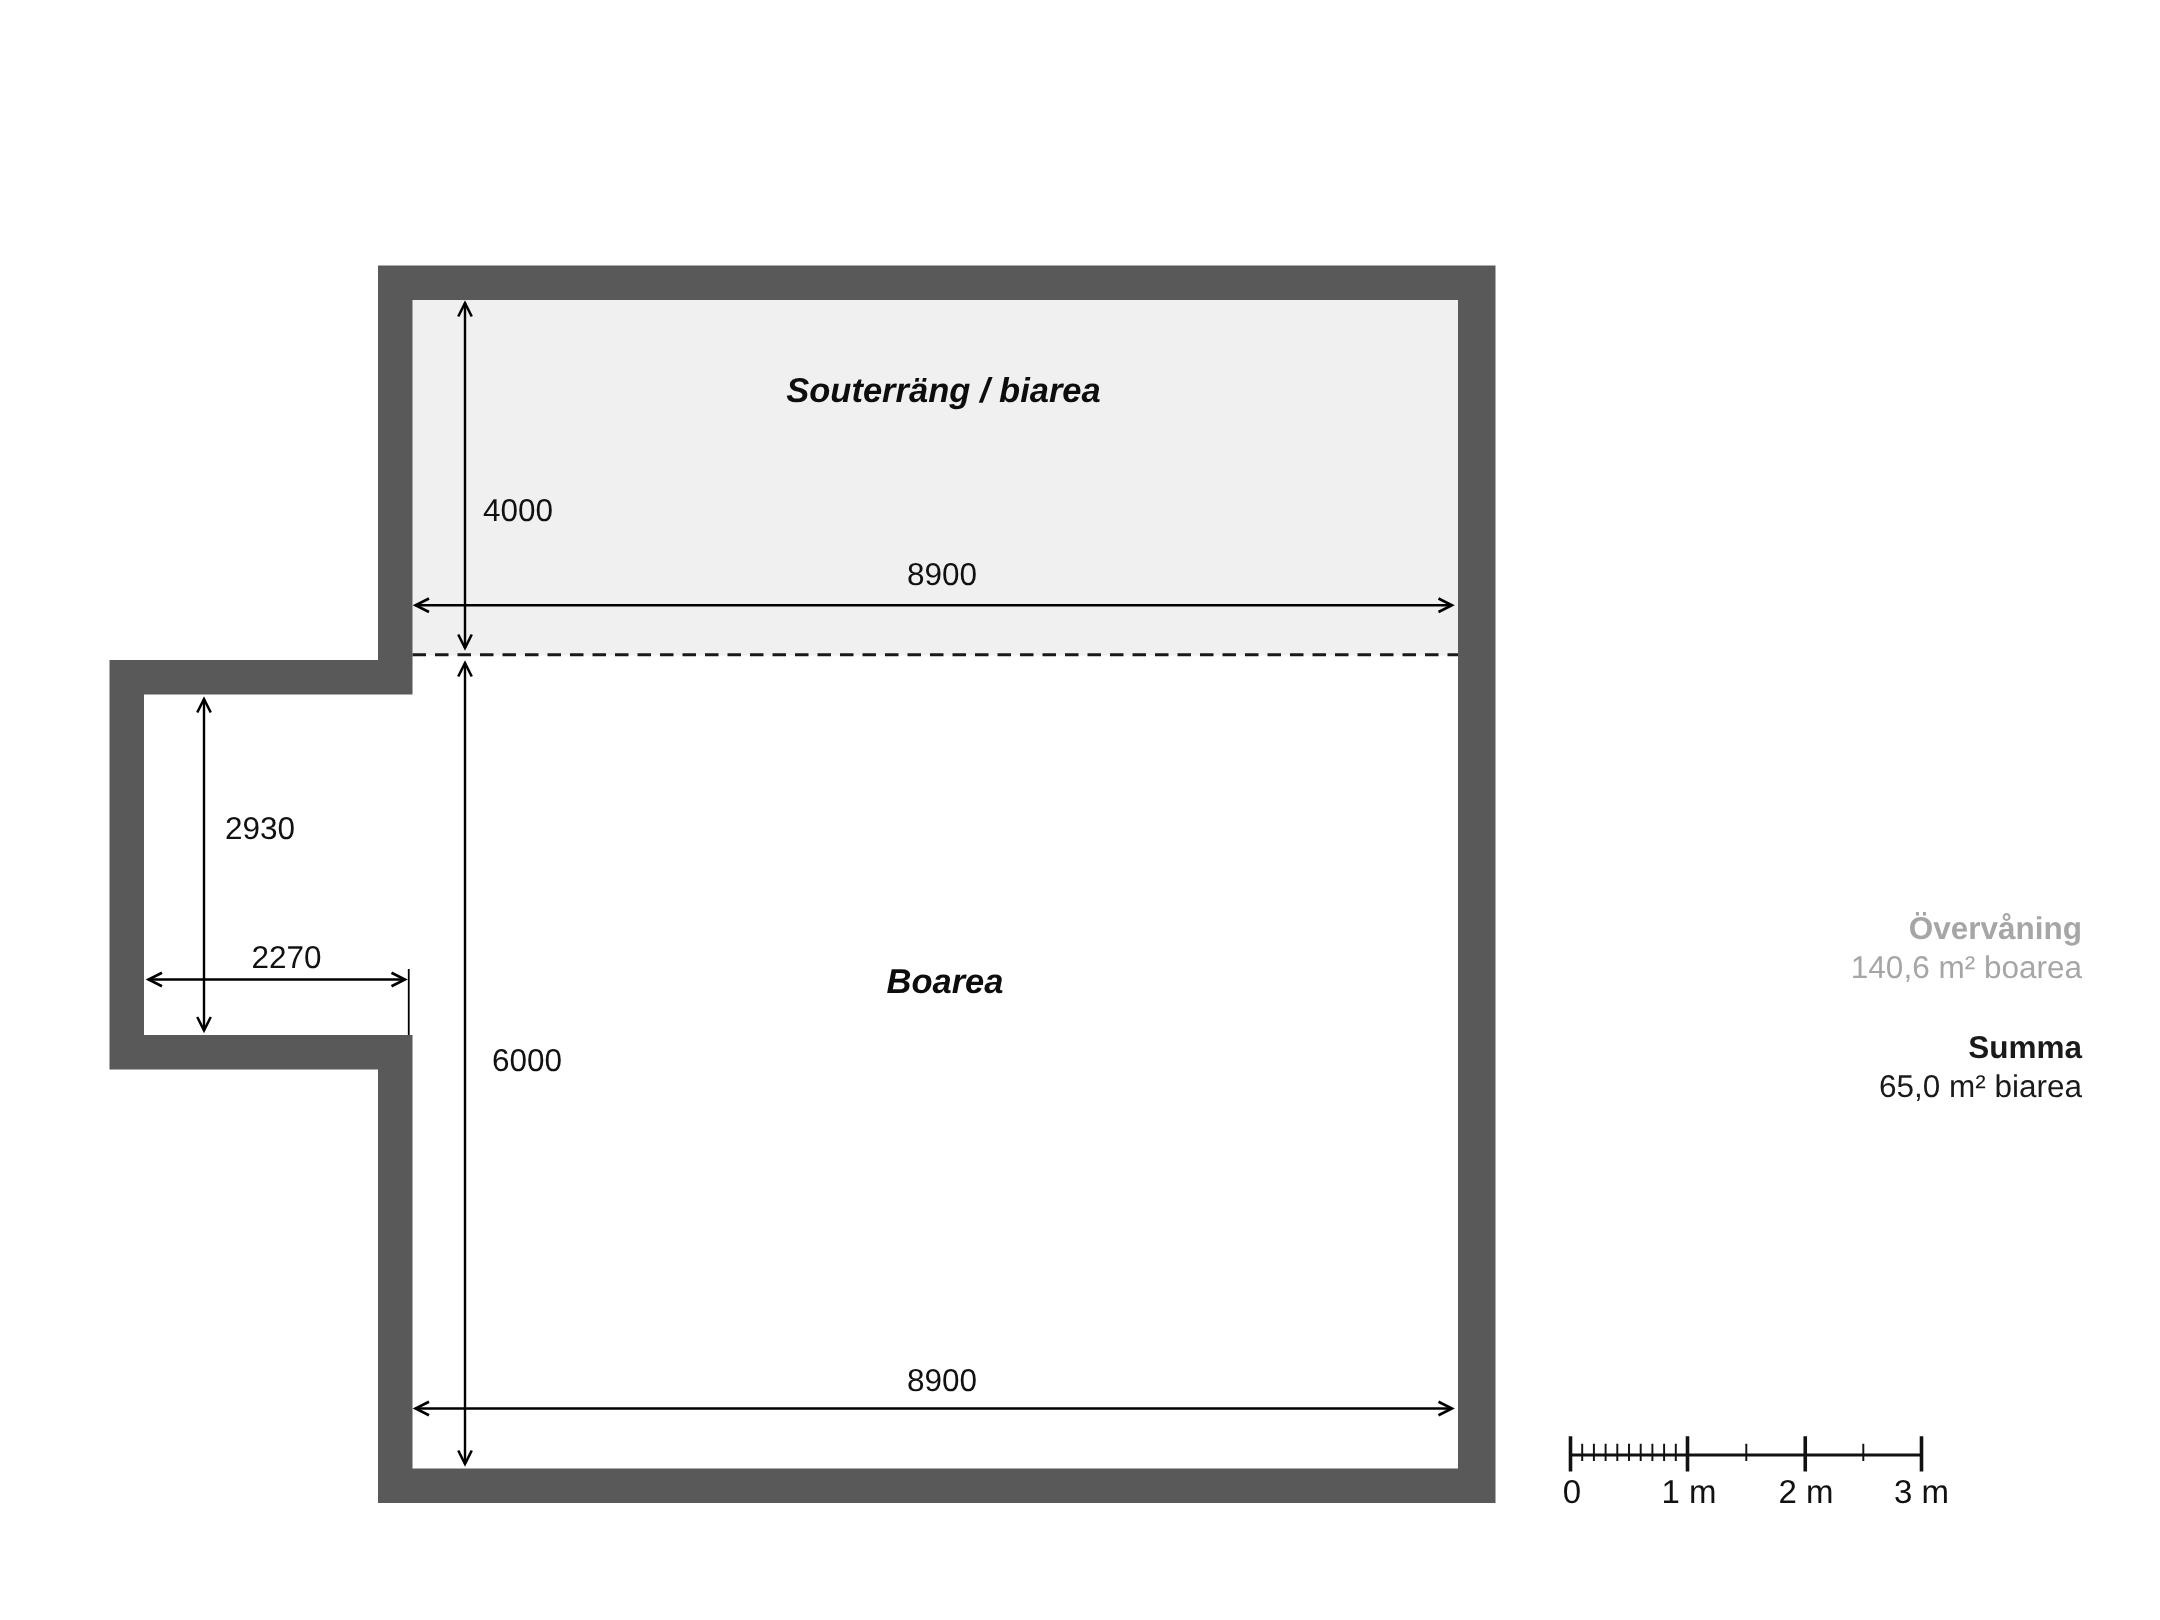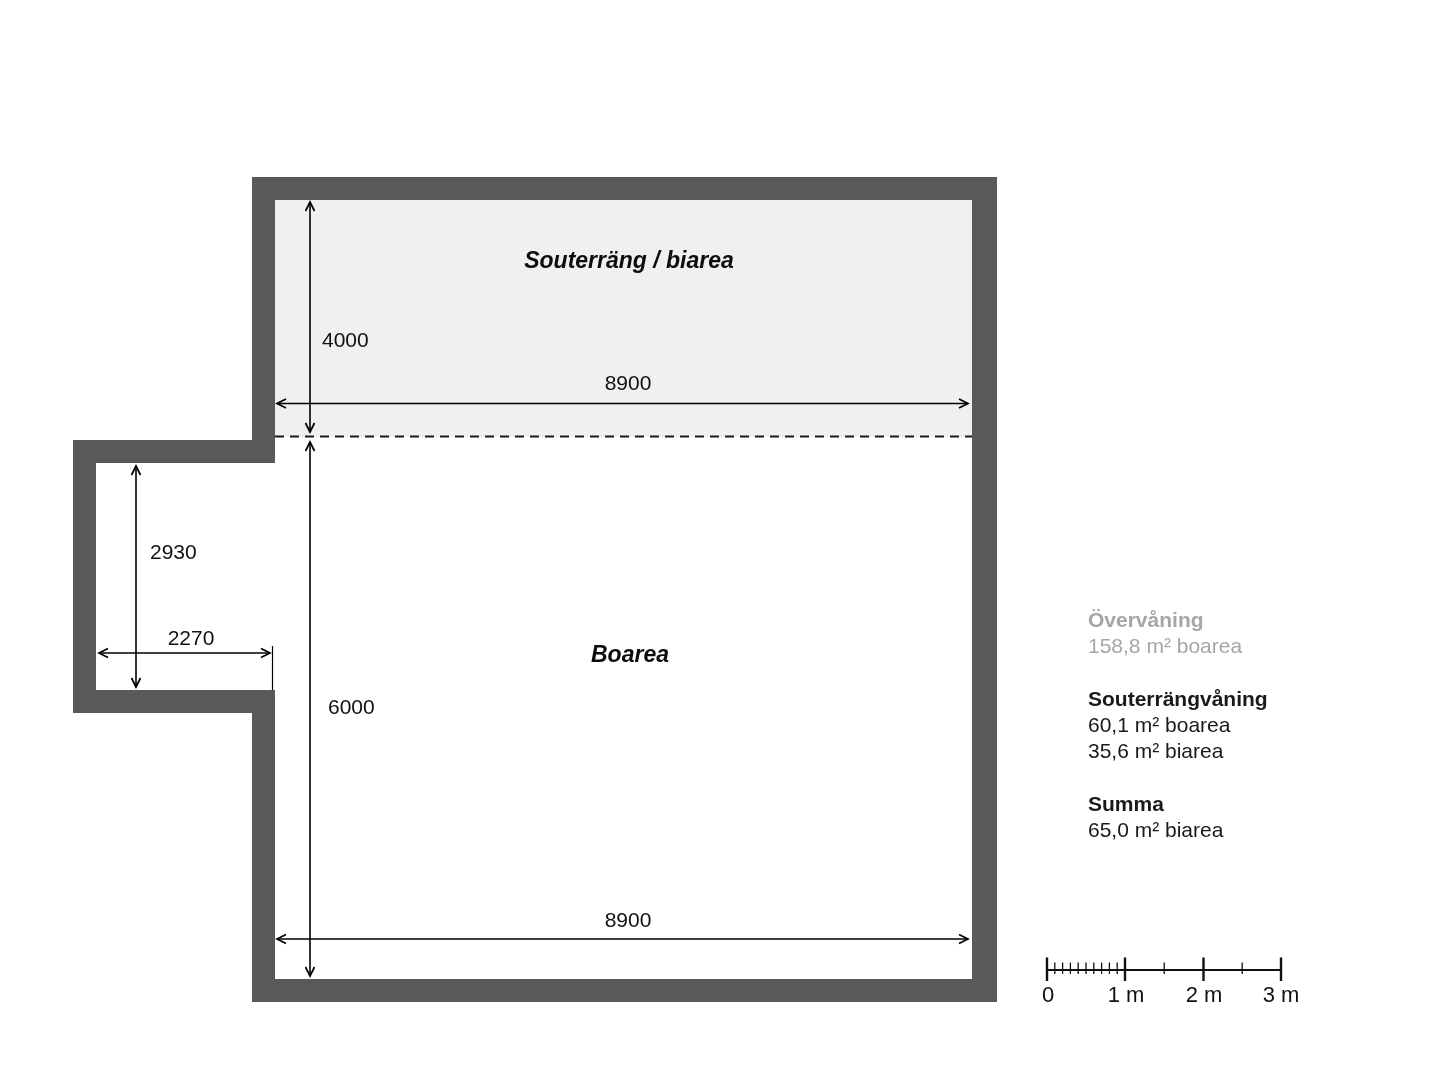--- a/index.html
+++ b/index.html
@@ -9,21 +9,21 @@
   .stage { position: absolute; left: 0; top: 0; width: 1440px; height: 1080px; border-radius: 22px; }
 
   svg.plan { position: absolute; left: 0; top: 0; }
 
   .dim-text { font-size: 21px; fill: #111111; font-family: "Liberation Sans", sans-serif; }
   .room-label { font-size: 23px; font-weight: bold; font-style: italic; fill: #0d0d0d;
                 font-family: "Liberation Sans", sans-serif; }
   .scale-text { font-size: 22px; fill: #111111; font-family: "Liberation Sans", sans-serif; }
 
   .legend { position: absolute; left: 1088px; top: 607px; width: 300px;
-            font-size: 21px; line-height: 26px; color: #1a1a1a; }
+            font-size: 21px; line-height: 26px; color: #1a1a1a; text-align: right; }
   .legend .group { margin-bottom: 27px; }
   .legend .g-title { font-weight: bold; }
   .legend .group.muted { color: #a6a6a6; }
 </style>
 </head>
 <body>
 
 <div class="stage">
 
   <svg class="plan" width="1440" height="1080" viewBox="0 0 1440 1080">
@@ -84,26 +84,21 @@
     </g>
     <text class="scale-text" x="1048" y="1002" text-anchor="middle">0</text>
     <text class="scale-text" x="1126" y="1002" text-anchor="middle">1 m</text>
     <text class="scale-text" x="1204" y="1002" text-anchor="middle">2 m</text>
     <text class="scale-text" x="1281" y="1002" text-anchor="middle">3 m</text>
   </svg>
 
   <div class="legend">
     <div class="group muted">
       <div class="g-title">Övervåning</div>
-      <div class="g-line">158,8 m² boarea</div>
-    </div>
-    <div class="group">
-      <div class="g-title">Souterrängvåning</div>
-      <div class="g-line">60,1 m² boarea</div>
-      <div class="g-line">35,6 m² biarea</div>
+      <div class="g-line">140,6 m² boarea</div>
     </div>
     <div class="group">
       <div class="g-title">Summa</div>
       <div class="g-line">65,0 m² biarea</div>
     </div>
   </div>
 
 </div>
 
 </body></html>

